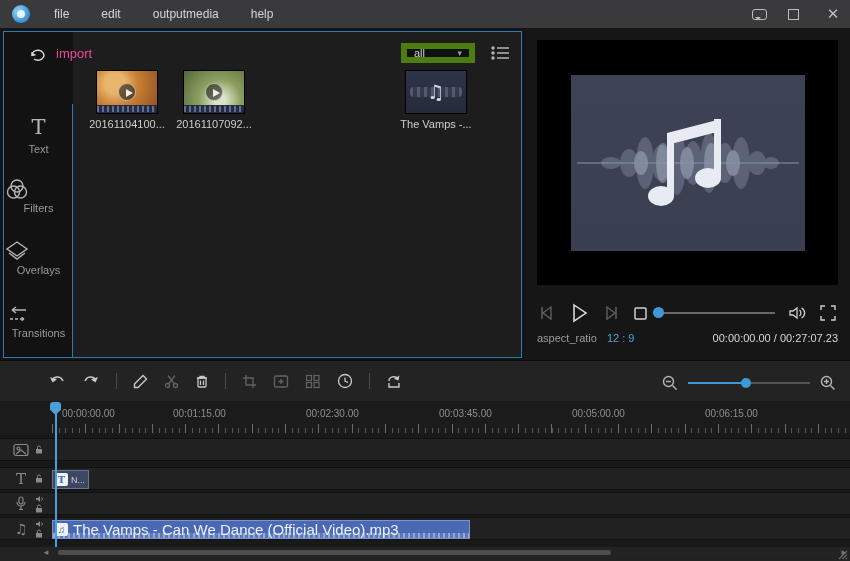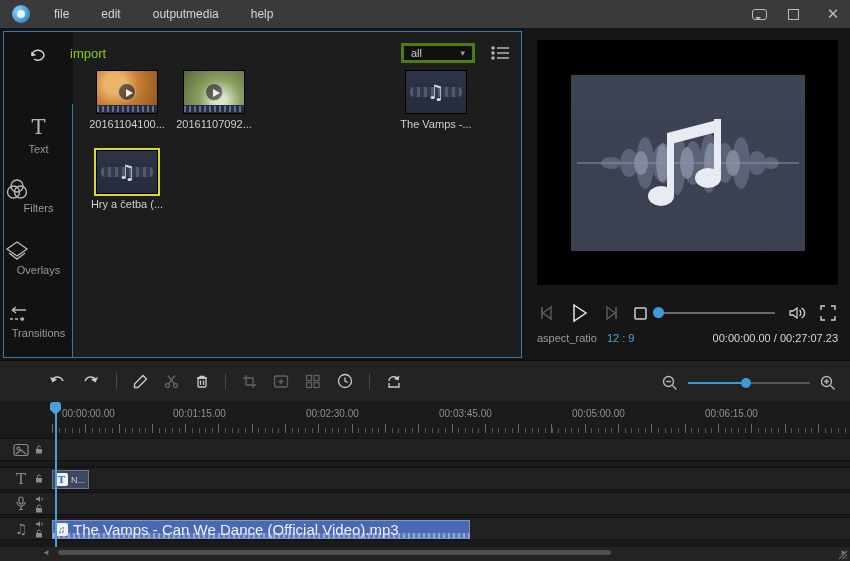--- a/index.html
+++ b/index.html
@@ -27,22 +27,22 @@
   .side-strip::after { content:""; position:absolute; right:0; top:72px; bottom:0; width:1px; background:#2e7bb0; }
   .side-item { position:absolute; left:0; width:69px; text-align:center; font-size:11px; color:#9a9a9a; }
   .side-item .lbl { display:block; margin-top:5px; }
   .side-item.active { background:#1d1d1e; color:#cfe3f2; }
   .medias-ic { display:inline-block; width:30px; height:22px; border-radius:5px; background:#3e9ad6; position:relative; }
   .medias-ic::after { content:""; position:absolute; left:12px; top:6px; border:5px solid transparent; border-left:8px solid #fff; }
   .glyph-T { font-family:"DejaVu Serif",serif; font-size:21px; color:#b5b5b5; line-height:22px; }
   .side-svg { stroke:#b5b5b5; fill:none; stroke-width:1.4; }
 
   
-  .import-btn { position:absolute; left:97px; top:44px; display:flex; align-items:center; gap:24px; font-size:13px; color:#84cc16; }
-  .filter-select { position:absolute; left:400px; top:42px; width:74px; height:20px; background:#101010; border:3px solid #4d7c0f; color:#cfcfcf; font-size:11px; display:flex; align-items:center; justify-content:space-between; padding:0 7px; }
+  .import-btn { position:absolute; left:97px; top:44px; display:flex; align-items:center; gap:10px; font-size:13px; color:#ec4899; }
+  .filter-select { position:absolute; left:400px; top:42px; width:74px; height:20px; background:#101010; border:6px solid #4d7c0f; color:#cfcfcf; font-size:11px; display:flex; align-items:center; justify-content:space-between; padding:0 7px; }
   .listview { position:absolute; left:489px; top:43px; }
 
   .mitem { position:absolute; width:80px; }
   .thumb { width:62px; height:44px; margin-left:9px; position:relative; border:1px solid #000; overflow:hidden; }
   .mitem .name { margin-top:4px; width:80px; text-align:center; font-size:11px; color:#cfcfcf; white-space:nowrap; overflow:hidden; }
   .playov { position:absolute; left:50%; top:50%; width:18px; height:18px; transform:translate(-50%,-50%); border-radius:50%; background:rgba(25,25,25,.6); border:1px solid rgba(220,220,220,.7); }
   .playov::after { content:""; position:absolute; left:7px; top:4.5px; border:4.5px solid transparent; border-left:7px solid #eee; }
   .wavestrip { position:absolute; left:0; right:0; bottom:0; height:8px; background:#242b44; }
   .wavestrip::after { content:""; position:absolute; inset:1px 0 1px 0;
      background:repeating-linear-gradient(90deg, rgba(150,165,205,.55) 0 2px, transparent 2px 5px); }
@@ -210,26 +210,20 @@
       </div>
       <div class="name">20161107092...</div>
     </div>
     <div class="mitem" style="left:344px;top:38px;margin-left:48px;">
       <div class="thumb t-audio">
         <span class="note">♫</span>
       </div>
       <div class="name">The Vamps -...</div>
     </div>
 
-    <div class="mitem" style="left:83px;top:118px;">
-      <div class="thumb t-audio selected-thumb">
-        <span class="note">♫</span>
-      </div>
-      <div class="name">Hry a četba (...</div>
-    </div>
   </div>
 
   <div class="preview">
     <div class="stage">
       <div class="frame">
         <svg width="234" height="176" viewBox="0 0 234 176" style="position:absolute;left:0;top:0;">
           <g fill="#9aa3b8" opacity="0.35">
             <ellipse cx="40" cy="88" rx="10" ry="6"></ellipse>
               <ellipse cx="58" cy="88" rx="9" ry="14"></ellipse>
             <ellipse cx="74" cy="88" rx="9" ry="26"></ellipse>

